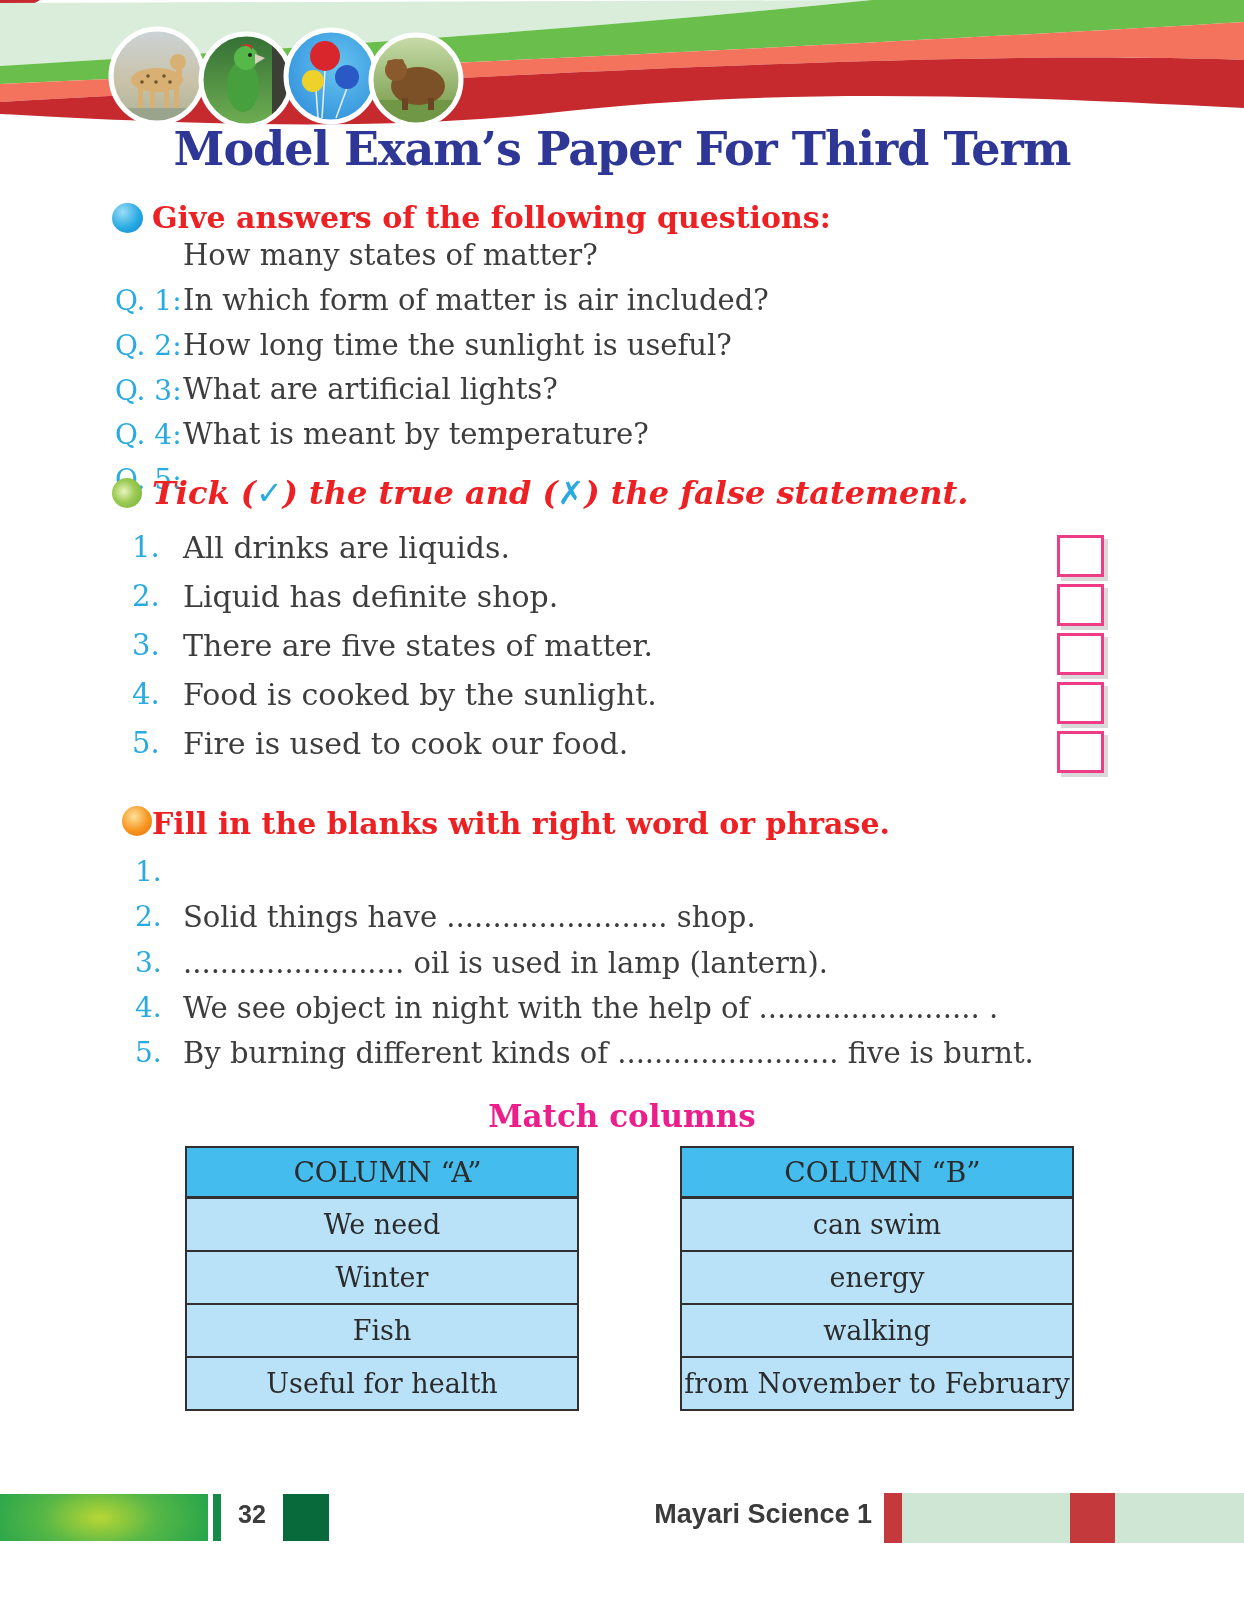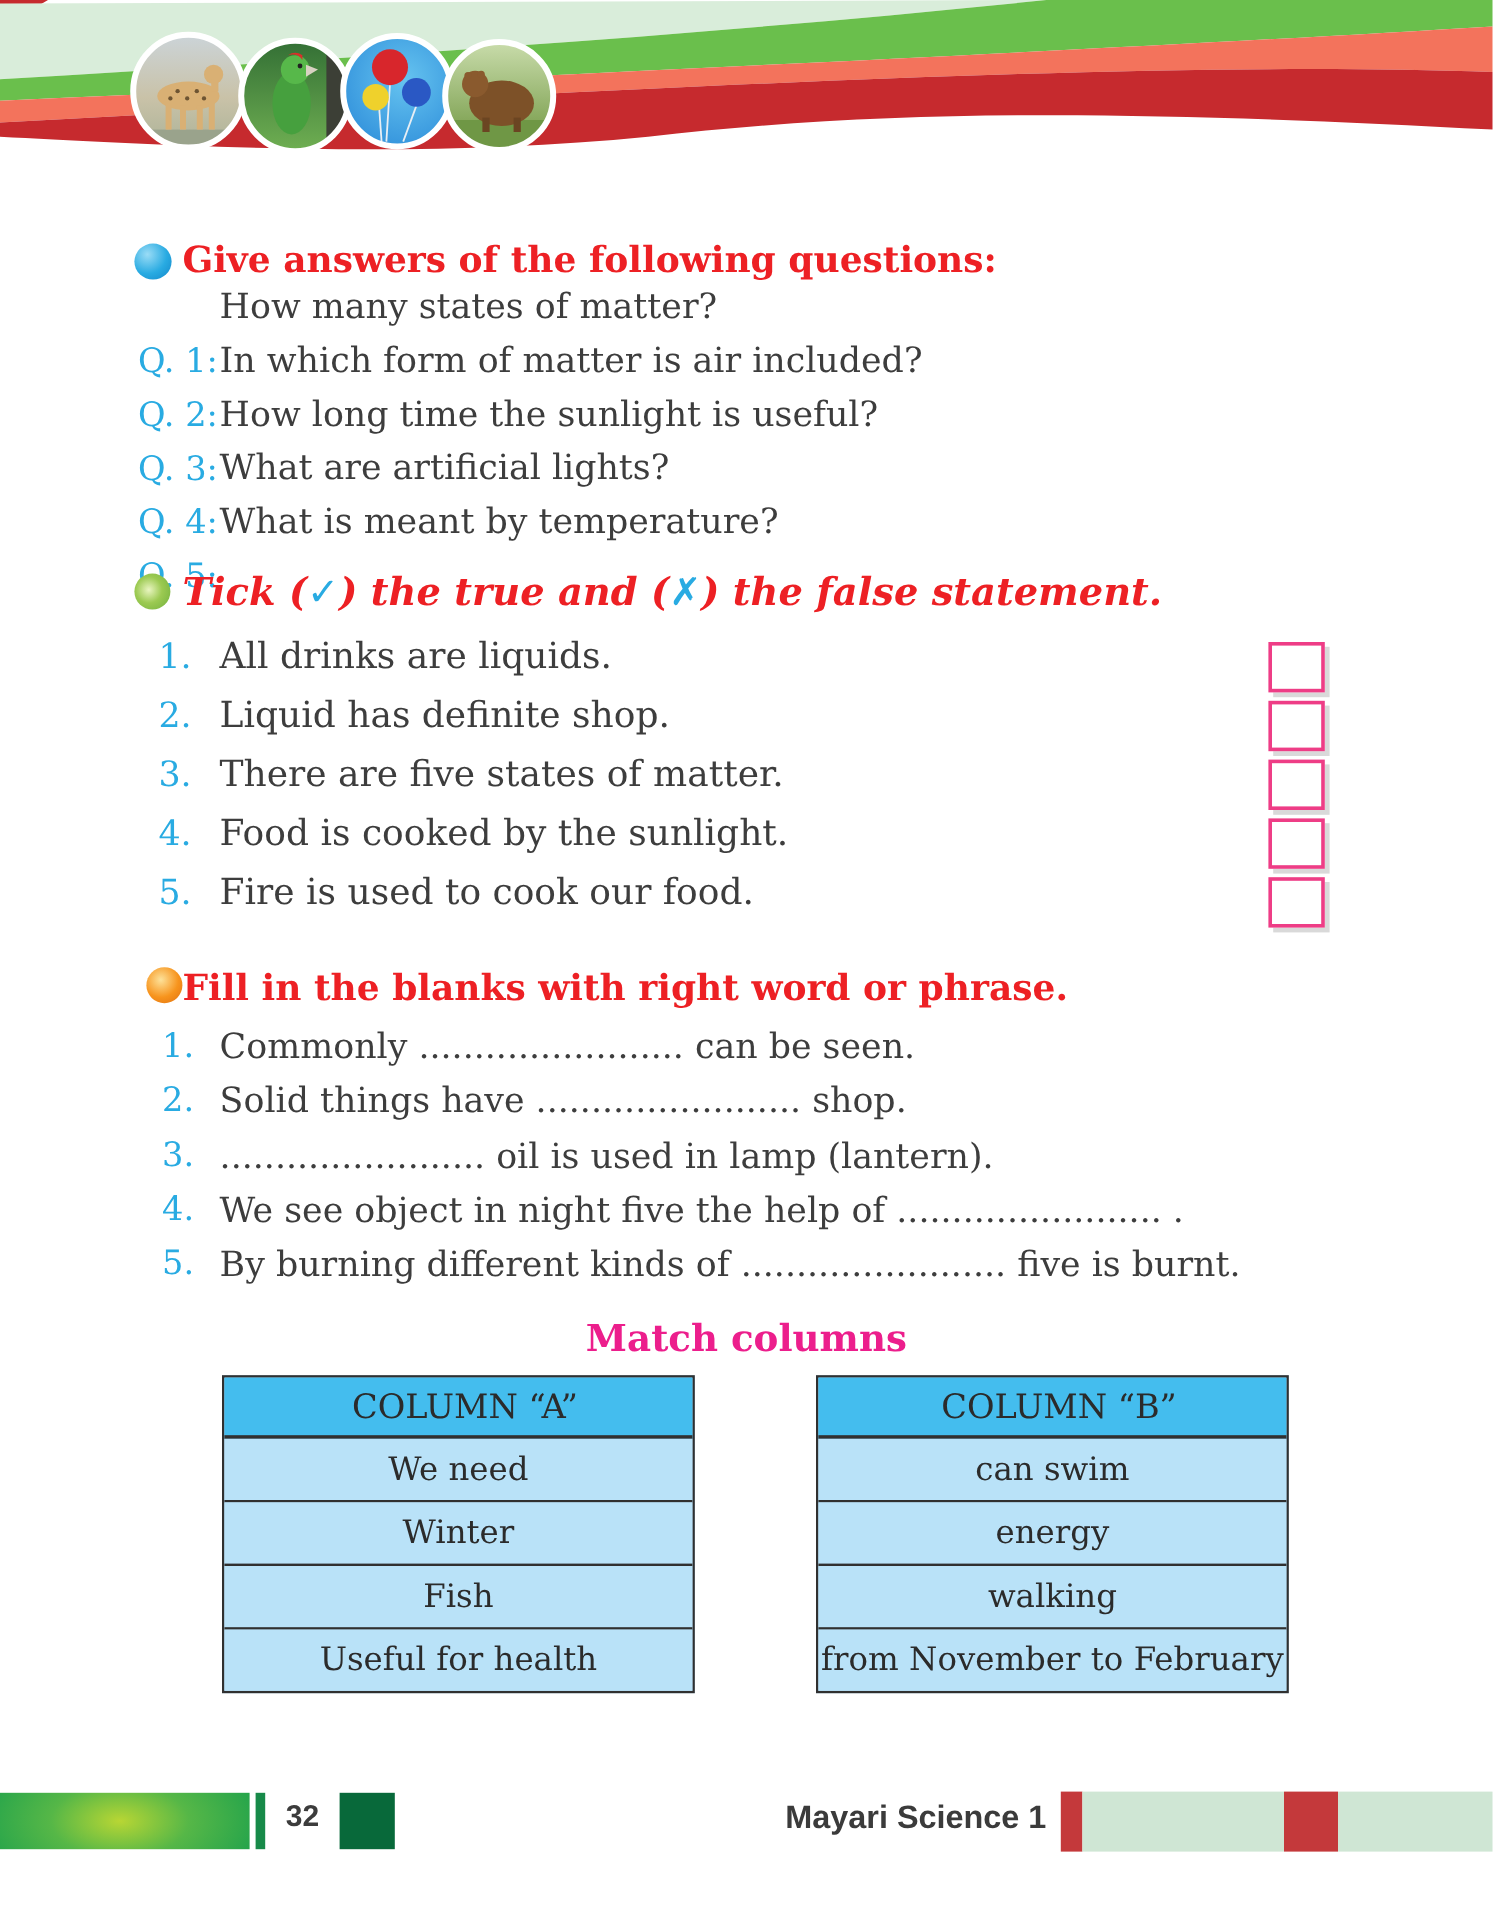--- a/index.html
+++ b/index.html
@@ -195,20 +195,21 @@
         <circle cx="396" cy="70" r="11" fill="#8a5a2e"></circle>
         <circle cx="390" cy="63" r="3" fill="#8a5a2e"></circle>
         <circle cx="401" cy="62" r="3" fill="#8a5a2e"></circle>
         <rect x="402" y="98" width="6" height="12" fill="#6b4522"></rect>
         <rect x="428" y="98" width="6" height="12" fill="#6b4522"></rect>
       </g>
       <ellipse cx="416" cy="80" rx="45" ry="45" fill="none" stroke="#ffffff" stroke-width="5"></ellipse>
     </g>
   </svg>
 
+  <div class="page-title">Model Exam’s Paper For Third Term</div>
 
   <div class="bullet bullet-blue"></div>
   <div class="sec-heading" style="top:200px;">Give answers of the following questions:</div>
   <div class="qa-list">
     <div class="qa-row">
       <span class="qa-label">Q. 1:</span>
       <span class="qa-text">How many states of matter?</span>
     </div>
     <div class="qa-row">
       <span class="qa-label">Q. 2:</span>
@@ -256,33 +257,32 @@
   <div class="checkbox" style="top:584px;"></div>
   <div class="checkbox" style="top:633px;"></div>
   <div class="checkbox" style="top:682px;"></div>
   <div class="checkbox" style="top:731px;"></div>
 
   <div class="bullet bullet-orange"></div>
   <div class="sec-heading" style="top:806px;">Fill in the blanks with right word or phrase.</div>
   <div class="fill-list">
     <div class="fill-row">
       <span class="fill-num">1.</span>
-      <span class="fill-text">Commonly ........................ can be seen.</span>
     </div>
     <div class="fill-row">
       <span class="fill-num">2.</span>
       <span class="fill-text">Solid things have ........................ shop.</span>
     </div>
     <div class="fill-row">
       <span class="fill-num">3.</span>
       <span class="fill-text">........................ oil is used in lamp (lantern).</span>
     </div>
     <div class="fill-row">
       <span class="fill-num">4.</span>
-      <span class="fill-text">We see object in night five the help of ........................  .</span>
+      <span class="fill-text">We see object in night with the help of ........................  .</span>
     </div>
     <div class="fill-row">
       <span class="fill-num">5.</span>
       <span class="fill-text">By burning different kinds of ........................ five is burnt.</span>
     </div>
   </div>
 
   <div class="match-heading">Match columns</div>
 
   <div class="match-table mt-a">

